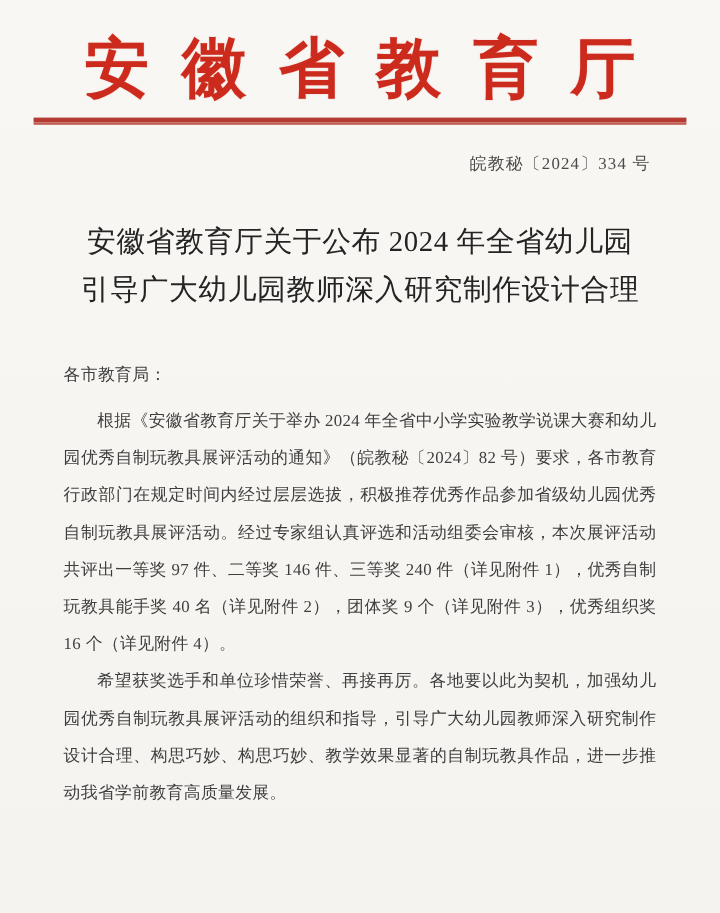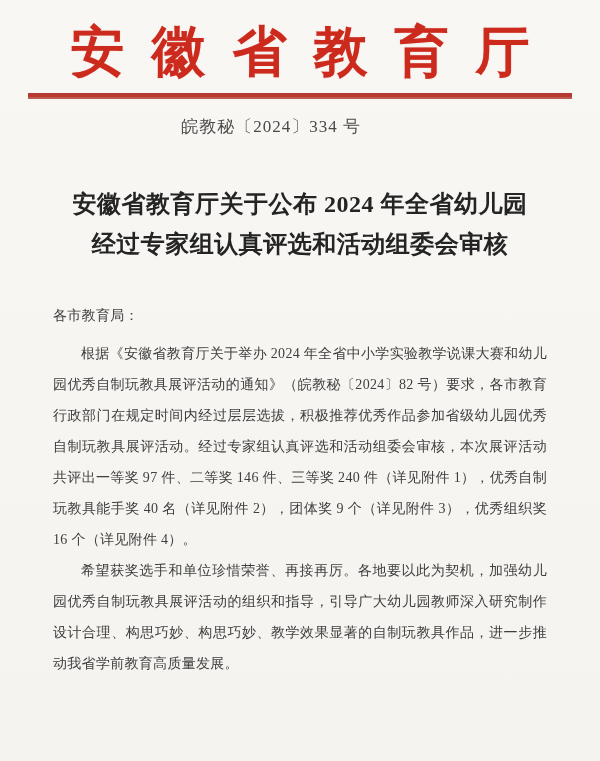--- a/index.html
+++ b/index.html
@@ -11,21 +11,21 @@
   }
   .page {
     position: relative;
     width: 600px;
     height: 761px;
     background: linear-gradient(180deg, #f8f7f3 0%, #f6f5f1 55%, #f4f3ef 100%);
     color: #3e3e3e;
   }
   
   .doc-header {
-    padding-top: 19px;
+    padding-top: 24px;
     text-align: center;
   }
   .agency-name {
     display: inline-block;
     font-size: 54px;
     font-weight: bold;
     letter-spacing: 0.5em;
     padding-left: 0.5em; 
     color: #cd2a1e;
     line-height: 1.25;
@@ -33,33 +33,33 @@
     white-space: nowrap;
   }
   .red-rule {
     margin: 6px 28px 0 28px;
     height: 4px;
     border-top: 4px solid #b43a32;
     border-bottom: 2px solid #c05b52;
   }
   
   .doc-number {
-    margin-top: 16px;
+    margin-top: 24px;
     margin-right: 58px;
-    text-align: center;
-    font-size: 17px;
+    text-align: right;
+    font-size: 14px;
     color: #4a4a4a;
     letter-spacing: 1px;
   }
   
   .doc-title {
-    margin-top: 46px;
+    margin-top: 36px;
     text-align: center;
     font-size: 24px;
-    font-weight: bold;
+    font-weight: normal;
     color: #242424;
     line-height: 40px;
     letter-spacing: 0.5px;
   }
   
   .doc-body {
     margin-top: 36px;
     padding: 0 53px;
     font-size: 14px;
     line-height: 31px;
@@ -81,21 +81,21 @@
 
   <div class="doc-header" data-name="letterhead">
     <div class="agency-name" data-name="agency-name">安徽省教育厅</div>
     <div class="red-rule" data-name="header-divider"></div>
   </div>
 
   <div class="doc-number" data-name="document-number">皖教秘〔2024〕334 号</div>
 
   <div class="doc-title" data-name="document-title">
     <div data-name="document-title-line1">安徽省教育厅关于公布 2024 年全省幼儿园</div>
-    <div data-name="document-title-line2">经过专家组认真评选和活动组委会审核</div>
+    <div data-name="document-title-line2">引导广大幼儿园教师深入研究制作设计合理</div>
   </div>
 
   <div class="doc-body" data-name="document-body">
     <p class="salutation" data-name="salutation">各市教育局：</p>
     <p data-name="body-paragraph">根据《安徽省教育厅关于举办 2024 年全省中小学实验教学说课大赛和幼儿园优秀自制玩教具展评活动的通知》（皖教秘〔2024〕82 号）要求，各市教育行政部门在规定时间内经过层层选拔，积极推荐优秀作品参加省级幼儿园优秀自制玩教具展评活动。经过专家组认真评选和活动组委会审核，本次展评活动共评出一等奖 97 件、二等奖 146 件、三等奖 240 件（详见附件 1），优秀自制玩教具能手奖 40 名（详见附件 2），团体奖 9 个（详见附件 3），优秀组织奖 16 个（详见附件 4）。</p>
     <p data-name="body-paragraph">希望获奖选手和单位珍惜荣誉、再接再厉。各地要以此为契机，加强幼儿园优秀自制玩教具展评活动的组织和指导，引导广大幼儿园教师深入研究制作设计合理、构思巧妙、构思巧妙、教学效果显著的自制玩教具作品，进一步推动我省学前教育高质量发展。</p>
   </div>
 
 </div>
 

